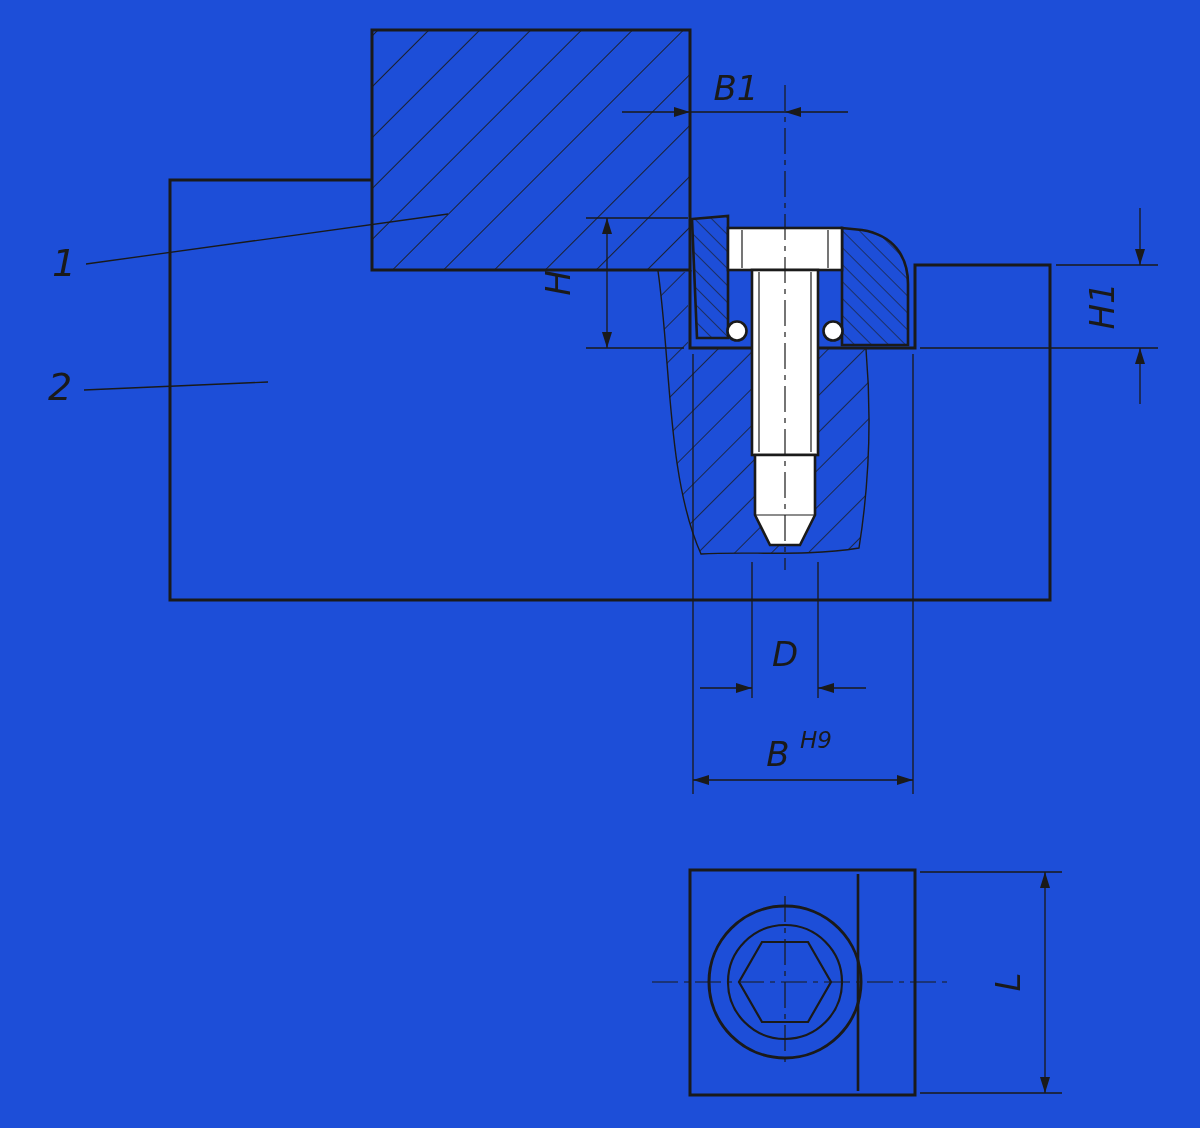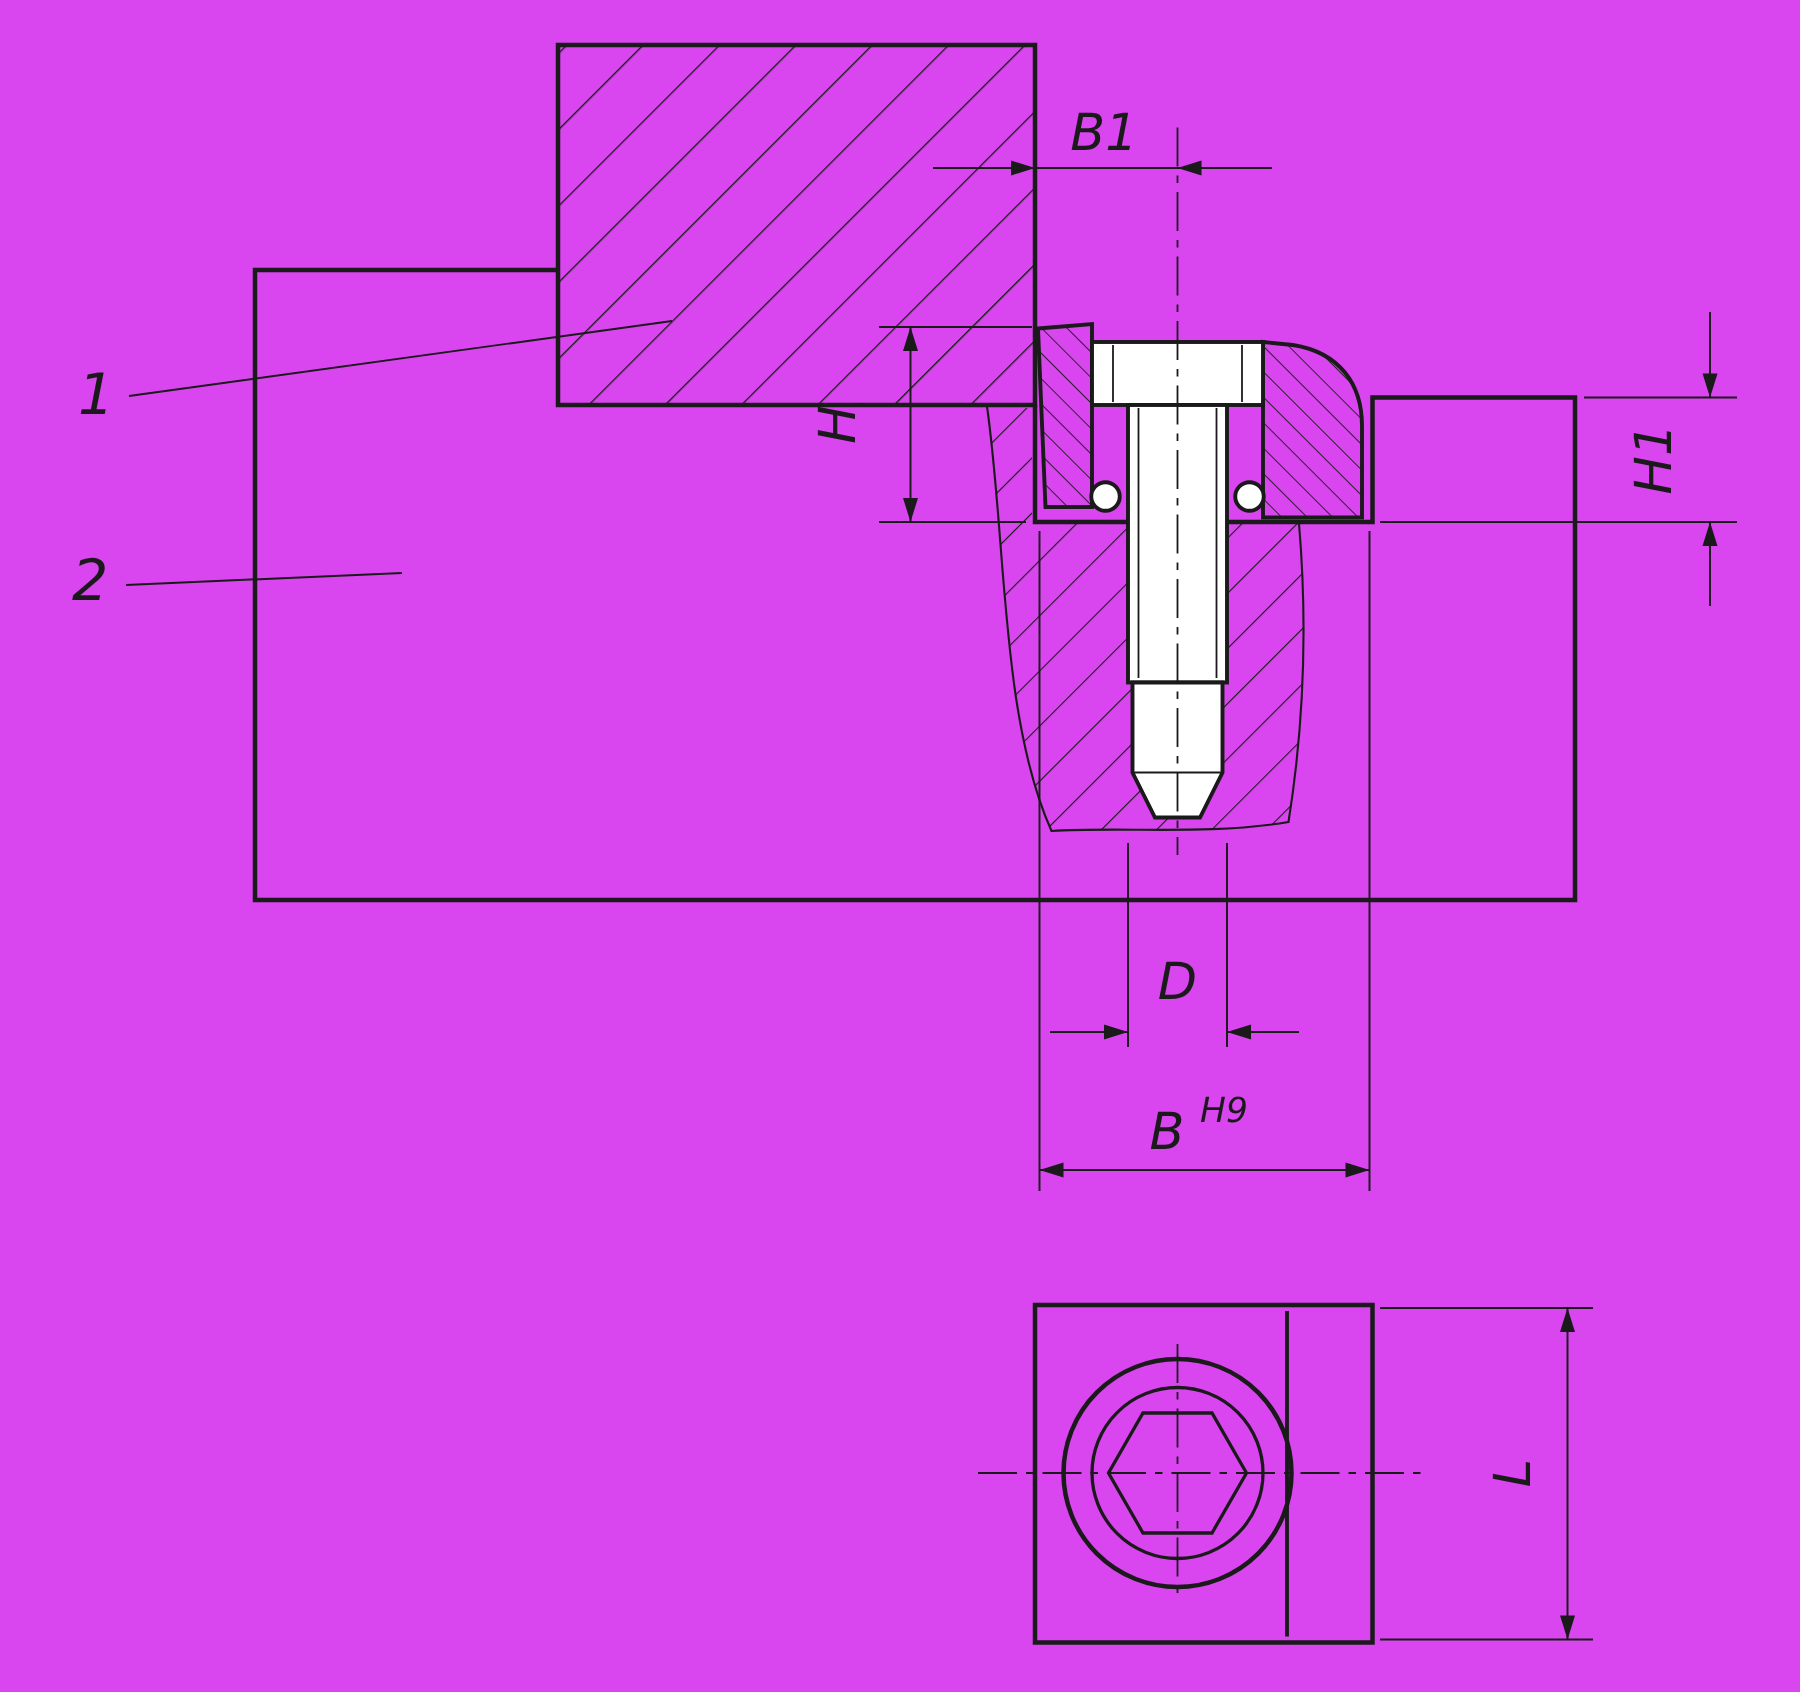--- a/index.html
+++ b/index.html
@@ -1,16 +1,16 @@
 <!DOCTYPE html>
 <html><head>
 <meta charset="utf-8">
 <style>
   html,body{margin:0;padding:0;background:#ffffff;}
-  .stage{width:1200px;height:1128px;position:relative;background:#d946ef;overflow:hidden;}
+  .stage{width:1200px;height:1128px;position:relative;background:#1d4ed8;overflow:hidden;}
   svg{display:block;}
   .outline{fill:none;stroke:#1a1a1a;stroke-width:3;stroke-linejoin:miter;}
   .part{stroke:#1a1a1a;stroke-width:2.6;stroke-linejoin:miter;}
   .white{fill:#ffffff;}
   .thin{stroke:#1a1a1a;stroke-width:1.3;fill:none;}
   .fine{stroke:#1a1a1a;stroke-width:1.2;fill:none;}
   .brk{stroke:#1a1a1a;stroke-width:1.4;fill:none;}
   .cl{stroke:#1a1a1a;stroke-width:1.2;fill:none;stroke-dasharray:26 6 5 6;}
   .arr{fill:#1a1a1a;stroke:none;}
   text.dim{font-family:"DejaVu Sans",sans-serif;font-style:italic;font-size:34px;fill:#1a1a1a;}

